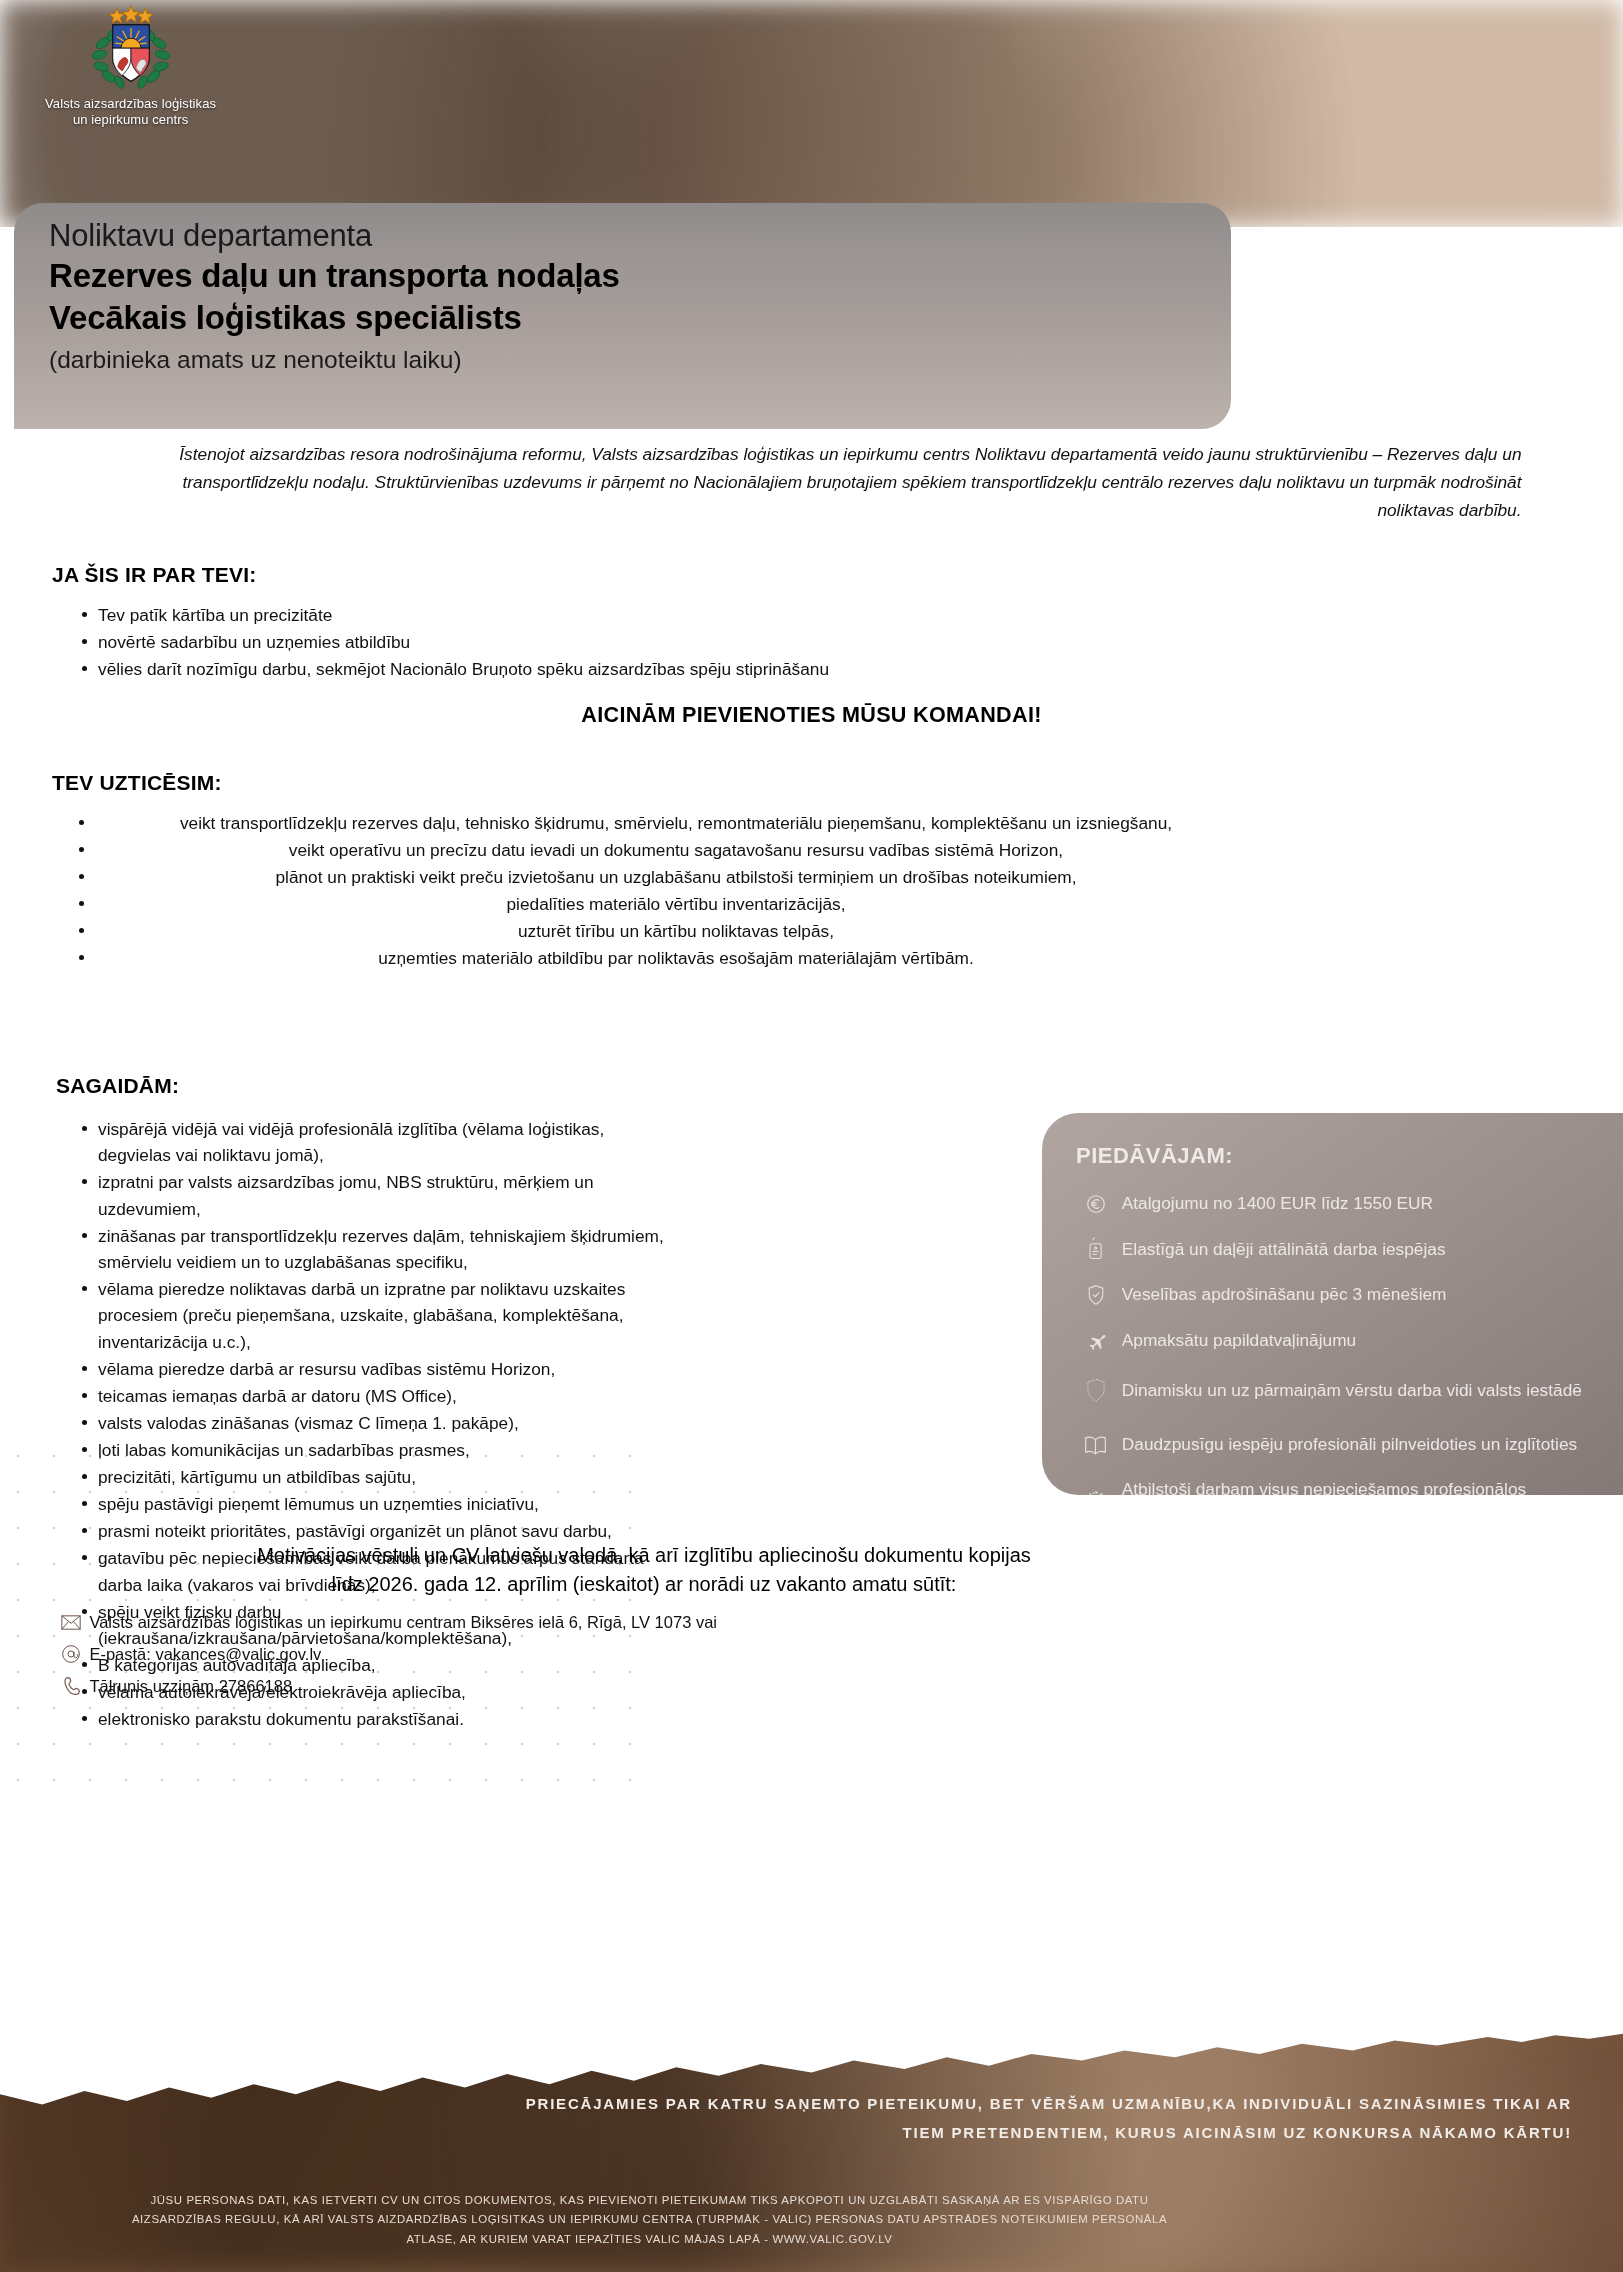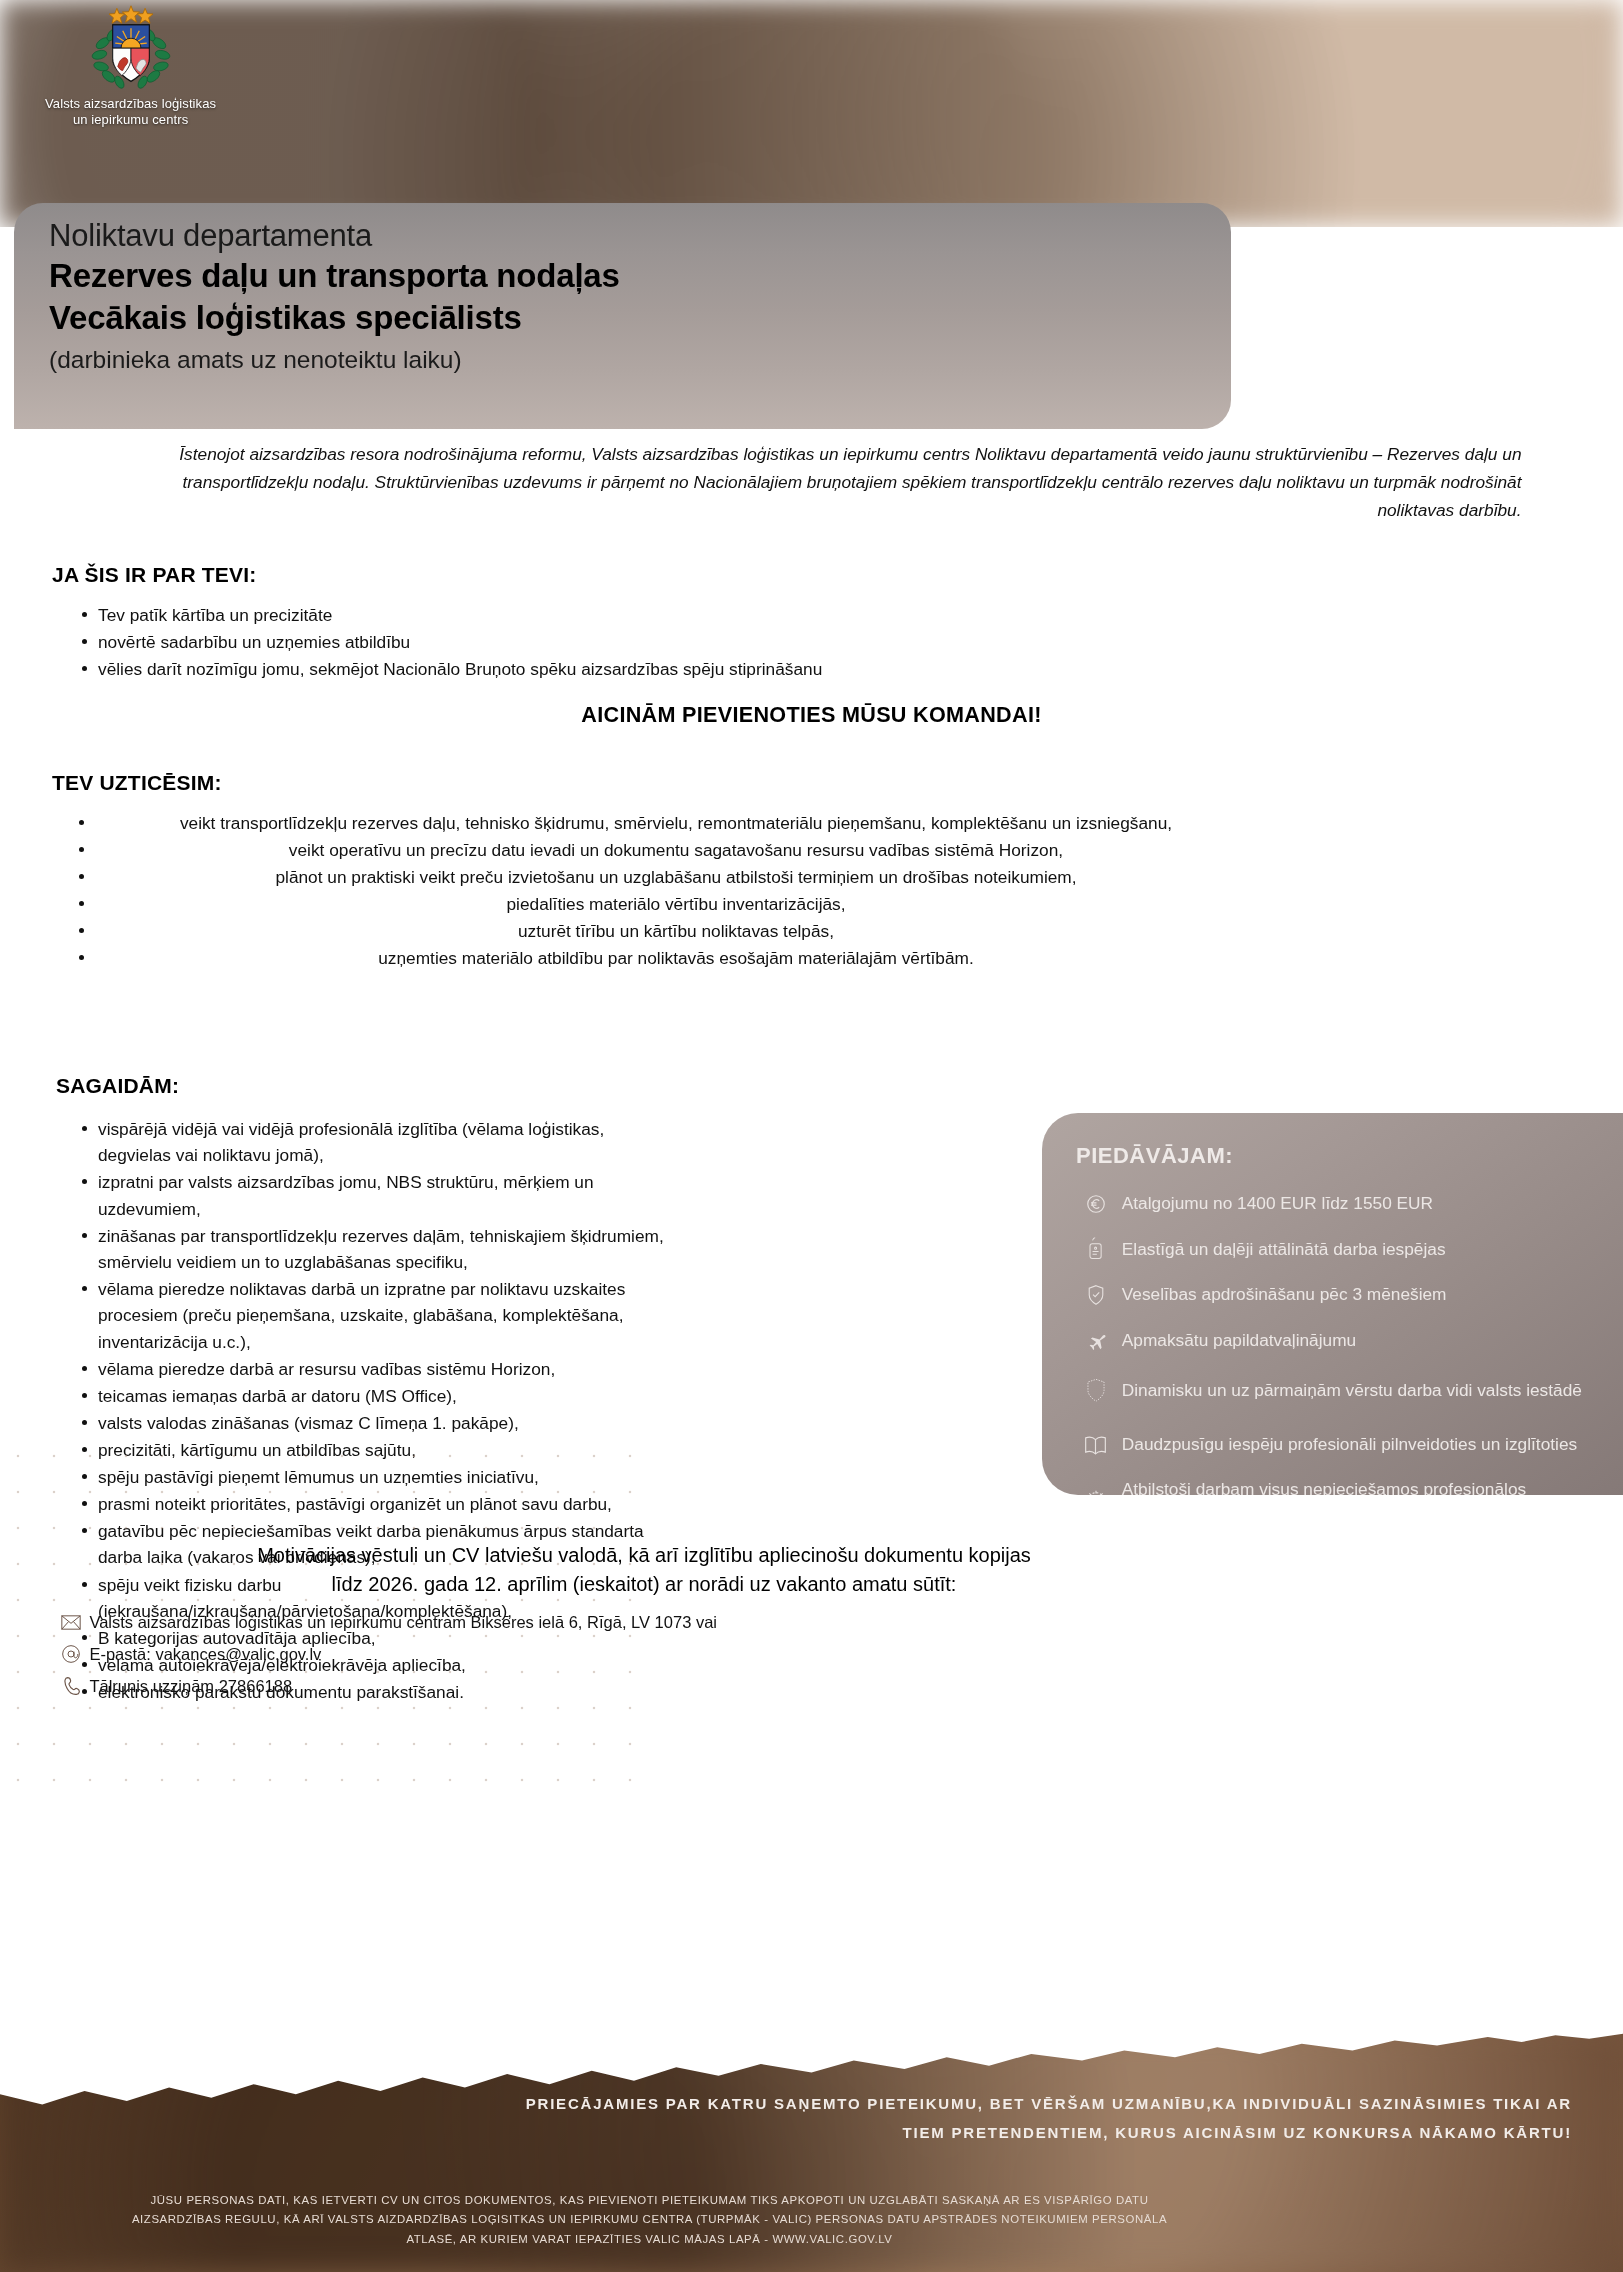--- a/index.html
+++ b/index.html
@@ -226,21 +226,21 @@
 </div>
 
 <div class="content">
 
   <div class="intro">Īstenojot aizsardzības resora nodrošinājuma reformu, Valsts aizsardzības loģistikas un iepirkumu centrs Noliktavu departamentā veido jaunu struktūrvienību – Rezerves daļu un transportlīdzekļu nodaļu. Struktūrvienības uzdevums ir pārņemt no Nacionālajiem bruņotajiem spēkiem transportlīdzekļu centrālo rezerves daļu noliktavu un turpmāk nodrošināt noliktavas darbību.</div>
 
   <div class="sec-head h-ja">JA ŠIS IR PAR TEVI:</div>
   <ul class="bl list-ja">
     <li>Tev patīk kārtība un precizitāte</li>
     <li>novērtē sadarbību un uzņemies atbildību</li>
-    <li>vēlies darīt nozīmīgu jomu, sekmējot Nacionālo Bruņoto spēku aizsardzības spēju stiprināšanu</li>
+    <li>vēlies darīt nozīmīgu darbu, sekmējot Nacionālo Bruņoto spēku aizsardzības spēju stiprināšanu</li>
   </ul>
 
   <div class="banner">AICINĀM PIEVIENOTIES MŪSU KOMANDAI!</div>
 
   <div class="sec-head h-uzt">TEV UZTICĒSIM:</div>
   <ul class="bl list-uzt">
     <li>veikt transportlīdzekļu rezerves daļu, tehnisko šķidrumu, smērvielu, remontmateriālu pieņemšanu, komplektēšanu un izsniegšanu,</li>
     <li>veikt operatīvu un precīzu datu ievadi un dokumentu sagatavošanu resursu vadības sistēmā Horizon,</li>
     <li>plānot un praktiski veikt preču izvietošanu un uzglabāšanu atbilstoši termiņiem un drošības noteikumiem,</li>
     <li>piedalīties materiālo vērtību inventarizācijās,</li>
@@ -250,20 +250,21 @@
 
   <div class="sec-head h-sag">SAGAIDĀM:</div>
   <ul class="bl list-sag">
     <li>vispārējā vidējā vai vidējā profesionālā izglītība (vēlama loģistikas, degvielas vai noliktavu jomā),</li>
     <li>izpratni par valsts aizsardzības jomu, NBS struktūru, mērķiem un uzdevumiem,</li>
     <li>zināšanas par transportlīdzekļu rezerves daļām, tehniskajiem šķidrumiem, smērvielu veidiem un to uzglabāšanas specifiku,</li>
     <li>vēlama pieredze noliktavas darbā un izpratne par noliktavu uzskaites procesiem (preču pieņemšana, uzskaite, glabāšana, komplektēšana, inventarizācija u.c.),</li>
     <li>vēlama pieredze darbā ar resursu vadības sistēmu Horizon,</li>
     <li>teicamas iemaņas darbā ar datoru (MS Office),</li>
     <li>valsts valodas zināšanas (vismaz C līmeņa 1. pakāpe),</li>
+    <li>ļoti labas komunikācijas un sadarbības prasmes,</li>
     <li>precizitāti, kārtīgumu un atbildības sajūtu,</li>
     <li>spēju pastāvīgi pieņemt lēmumus un uzņemties iniciatīvu,</li>
     <li>prasmi noteikt prioritātes, pastāvīgi organizēt un plānot savu darbu,</li>
     <li>gatavību pēc nepieciešamības veikt darba pienākumus ārpus standarta darba laika (vakaros vai brīvdienās),</li>
     <li>spēju veikt fizisku darbu (iekraušana/izkraušana/pārvietošana/komplektēšana),</li>
     <li>B kategorijas autovadītāja apliecība,</li>
     <li>vēlama autoiekrāvēja/elektroiekrāvēja apliecība,</li>
     <li>elektronisko parakstu dokumentu parakstīšanai.</li>
   </ul>
 

